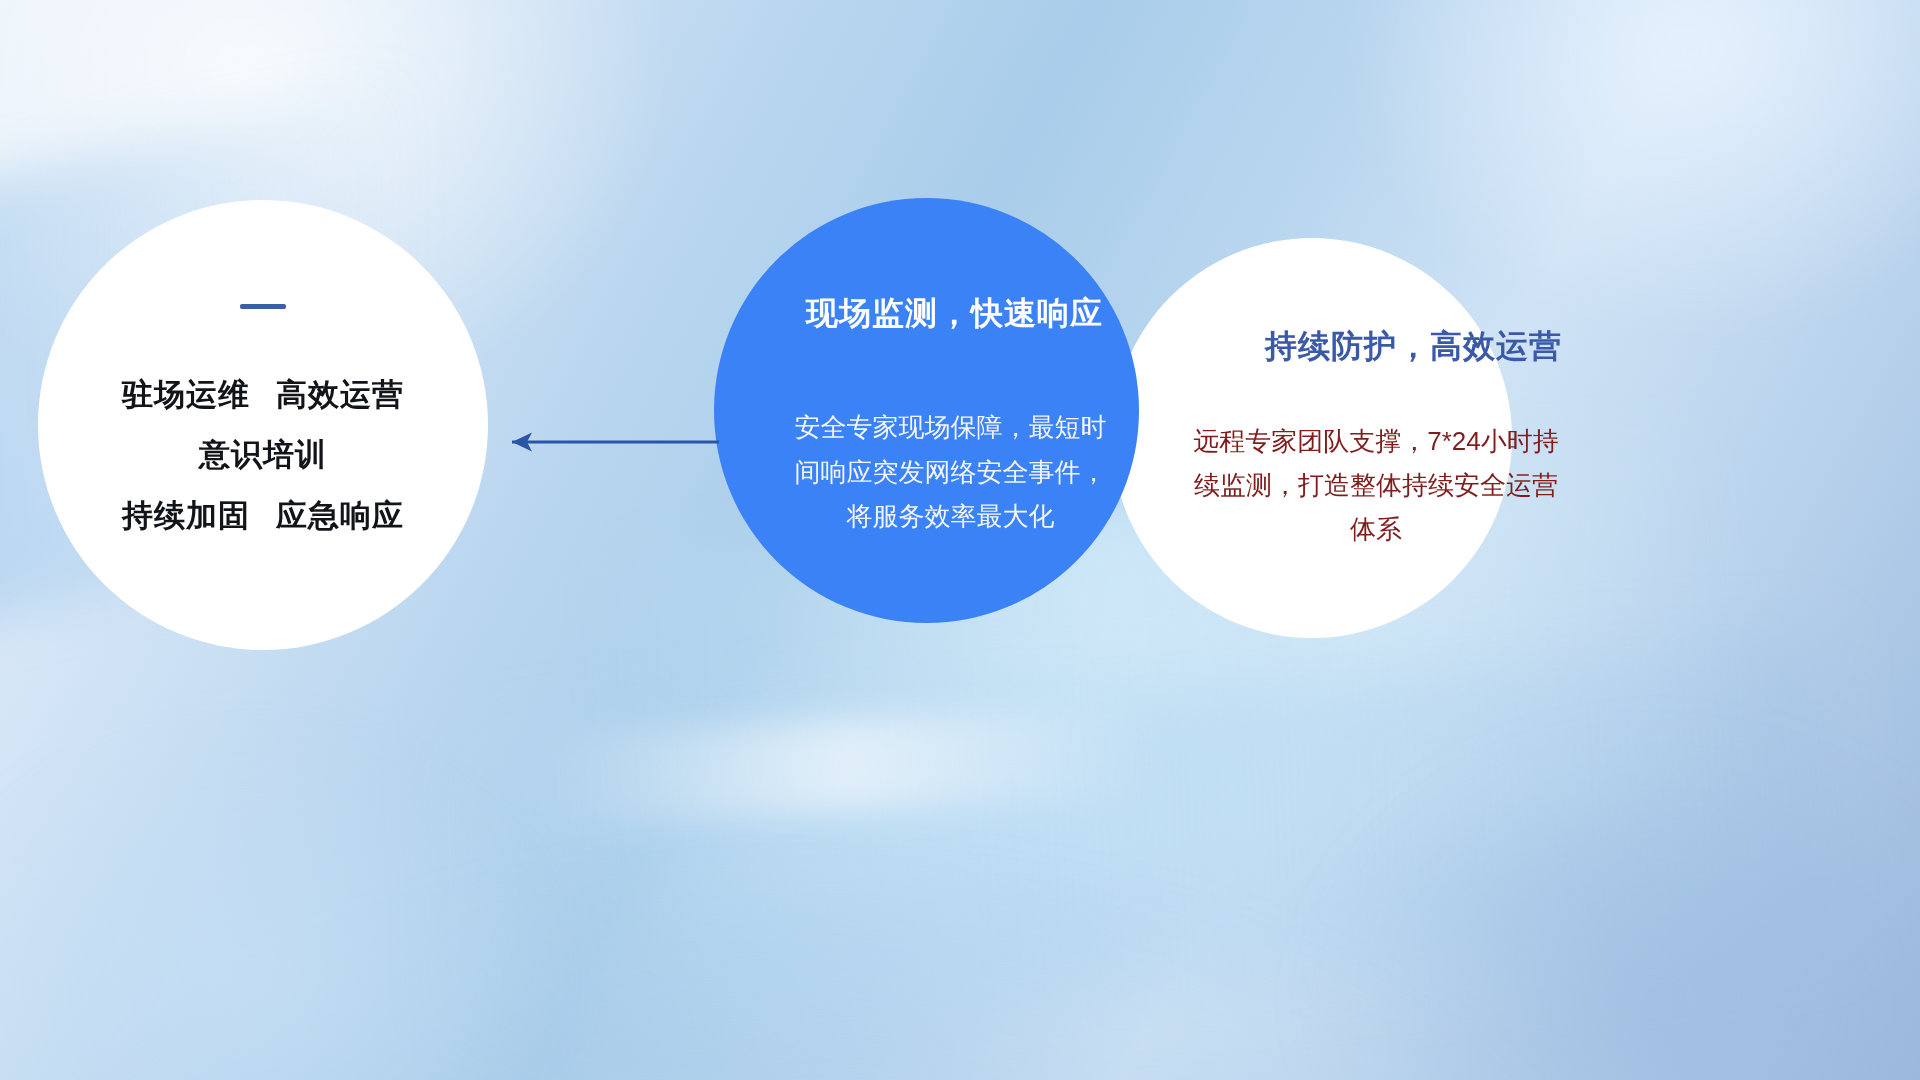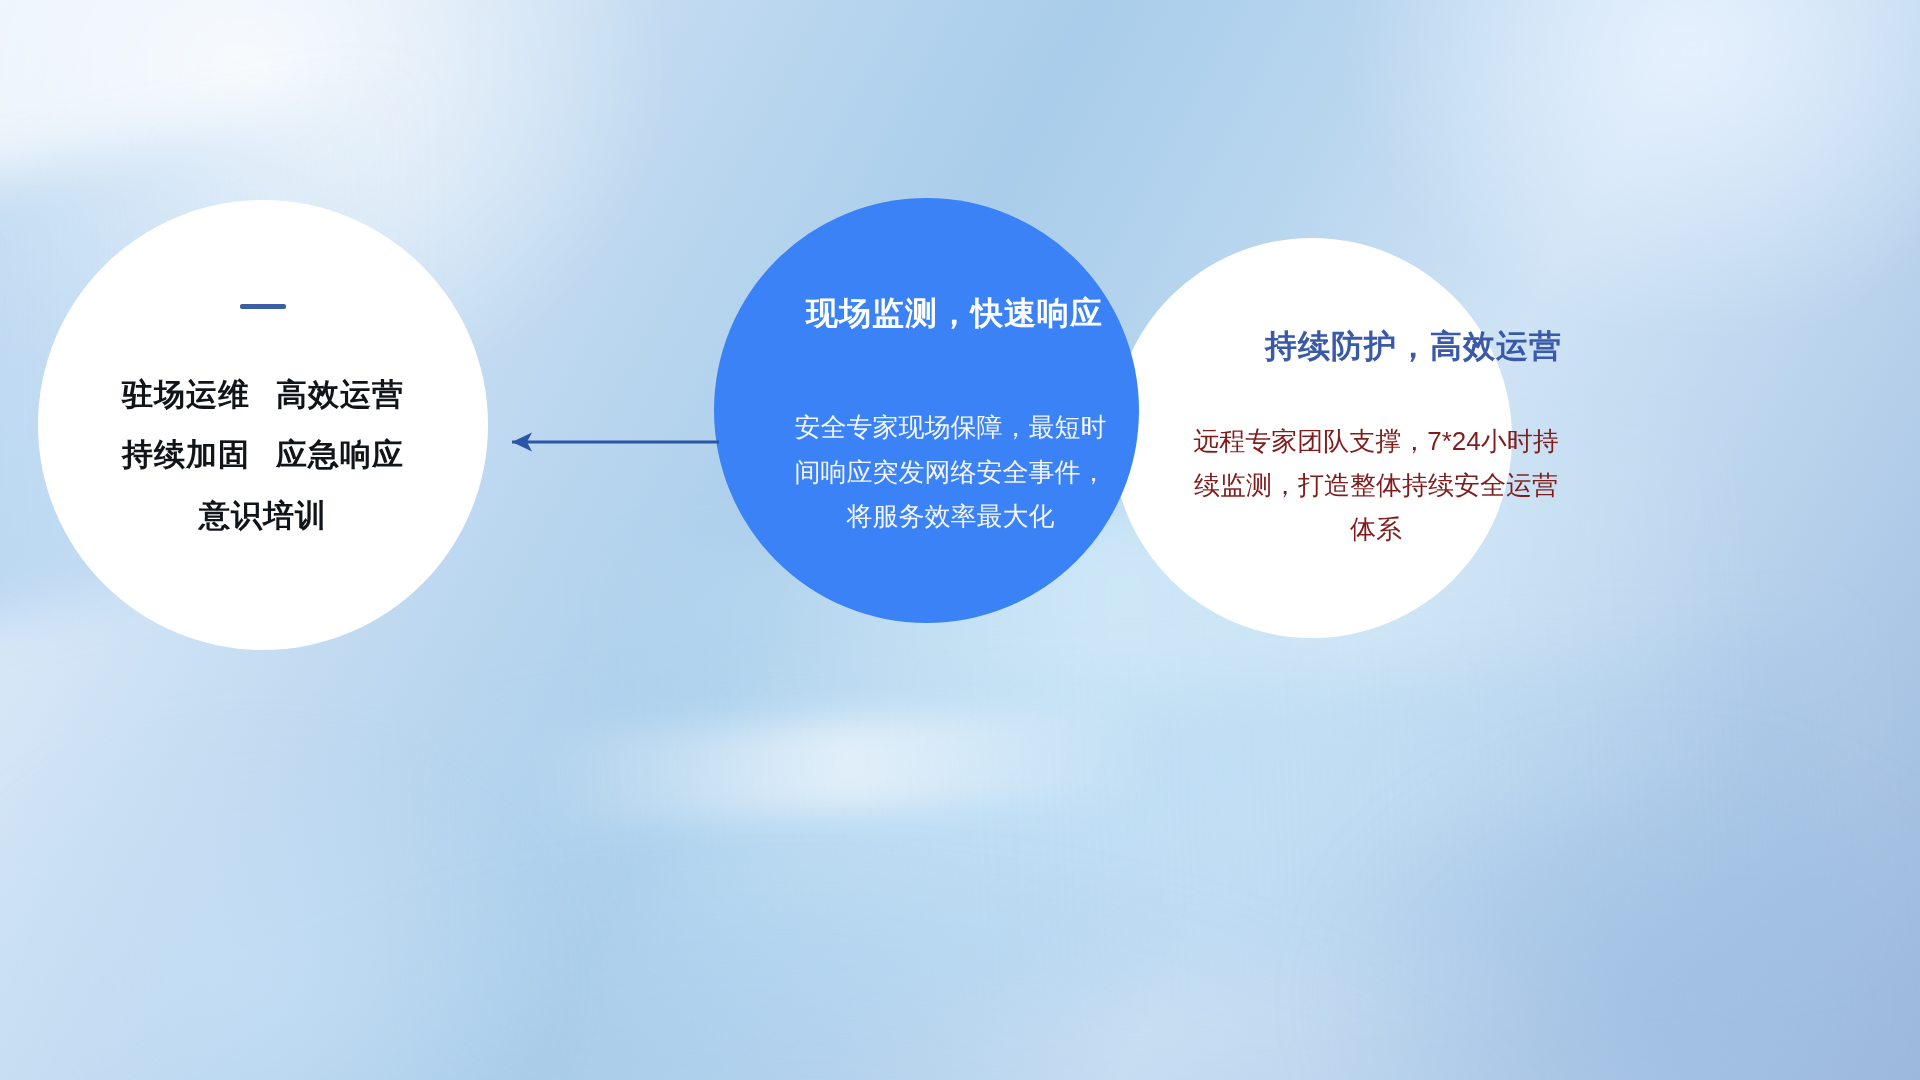--- a/index.html
+++ b/index.html
@@ -259,24 +259,24 @@
   <div class="bg-bottom-right-wash"></div>
   <div class="bg-streak"></div>
 
   <div class="circle circle-left">
     <div class="left-dash"></div>
     <div class="left-lines">
       <span class="row">
         <span>驻场运维</span><span class="gap"></span><span>高效运营</span>
       </span>
       <span class="row">
-        <span>持续加固</span><span class="gap"></span><span>应急响应</span>
+        <span>意识培训</span>
       </span>
       <span class="row">
-        <span>意识培训</span>
+        <span>持续加固</span><span class="gap"></span><span>应急响应</span>
       </span>
     </div>
   </div>
 
   <div class="arrow">
     <svg width="230" height="30" viewBox="0 0 230 30">
       <line x1="229" y1="15" x2="22" y2="15" stroke="#2b55a6" stroke-width="3.2"></line>
       <path d="M 22 15 L 42 5.5 L 37 15 L 42 24.5 Z" fill="#2b55a6"></path>
     </svg>
   </div>

